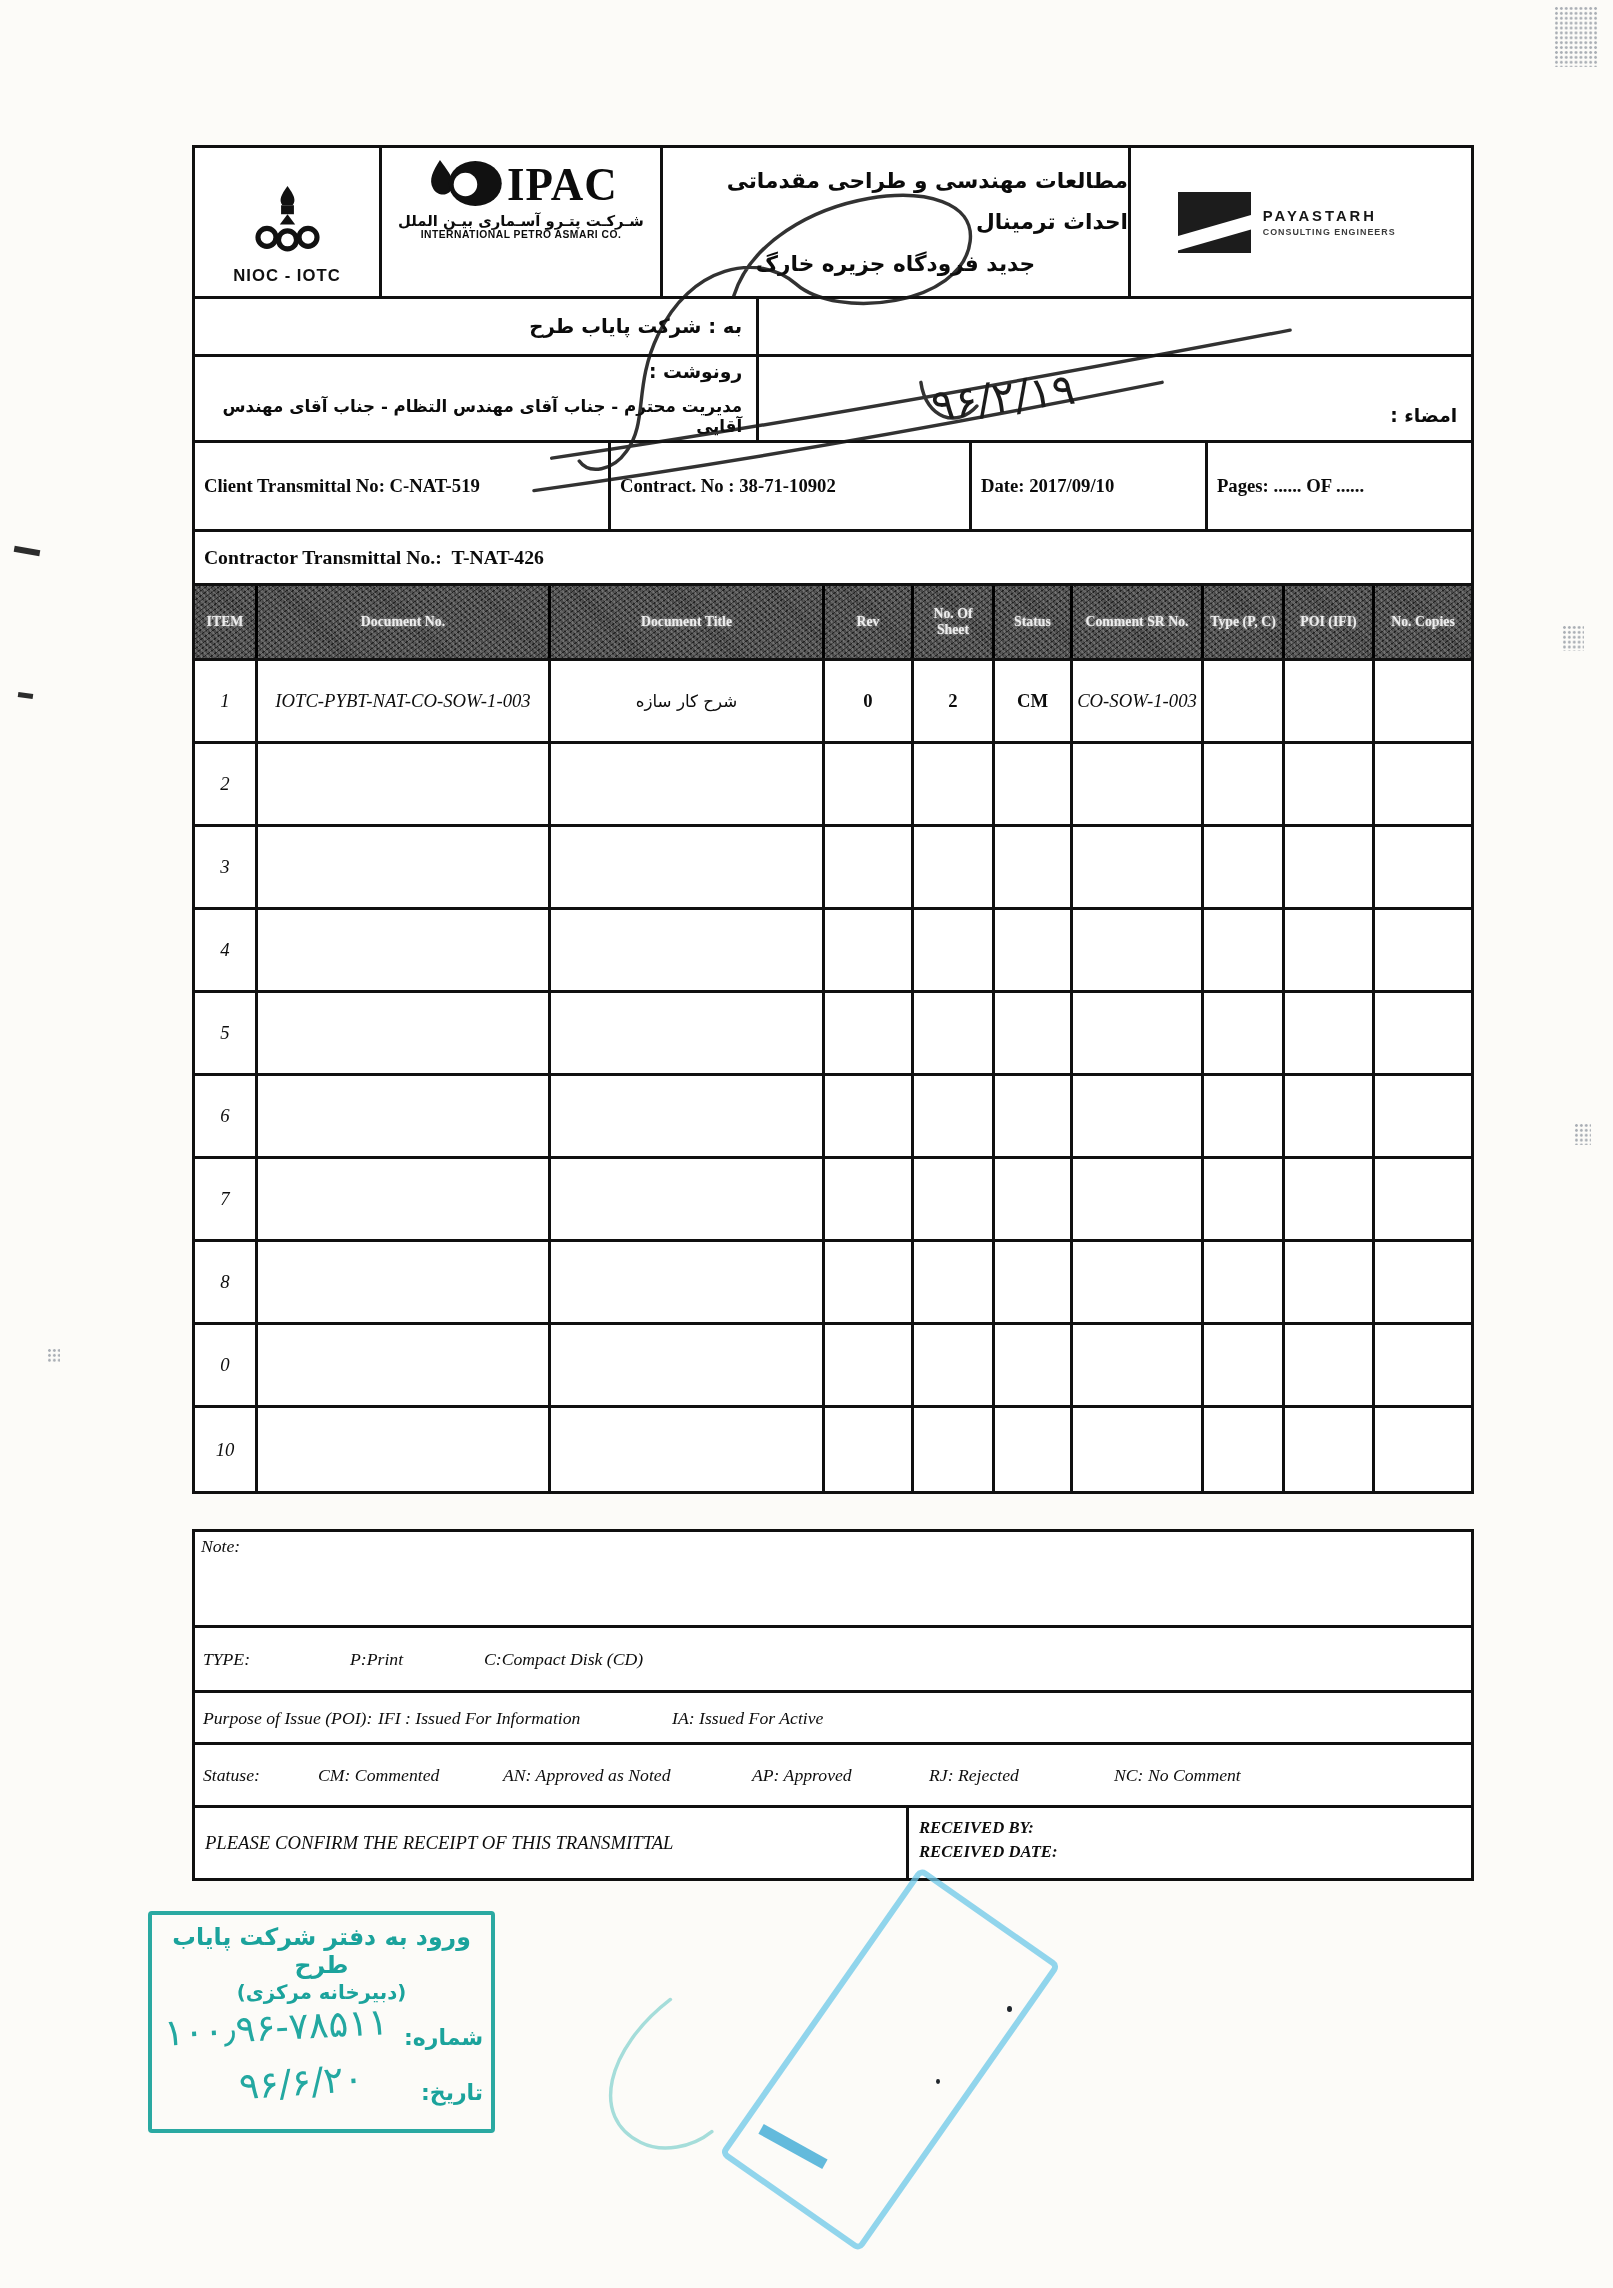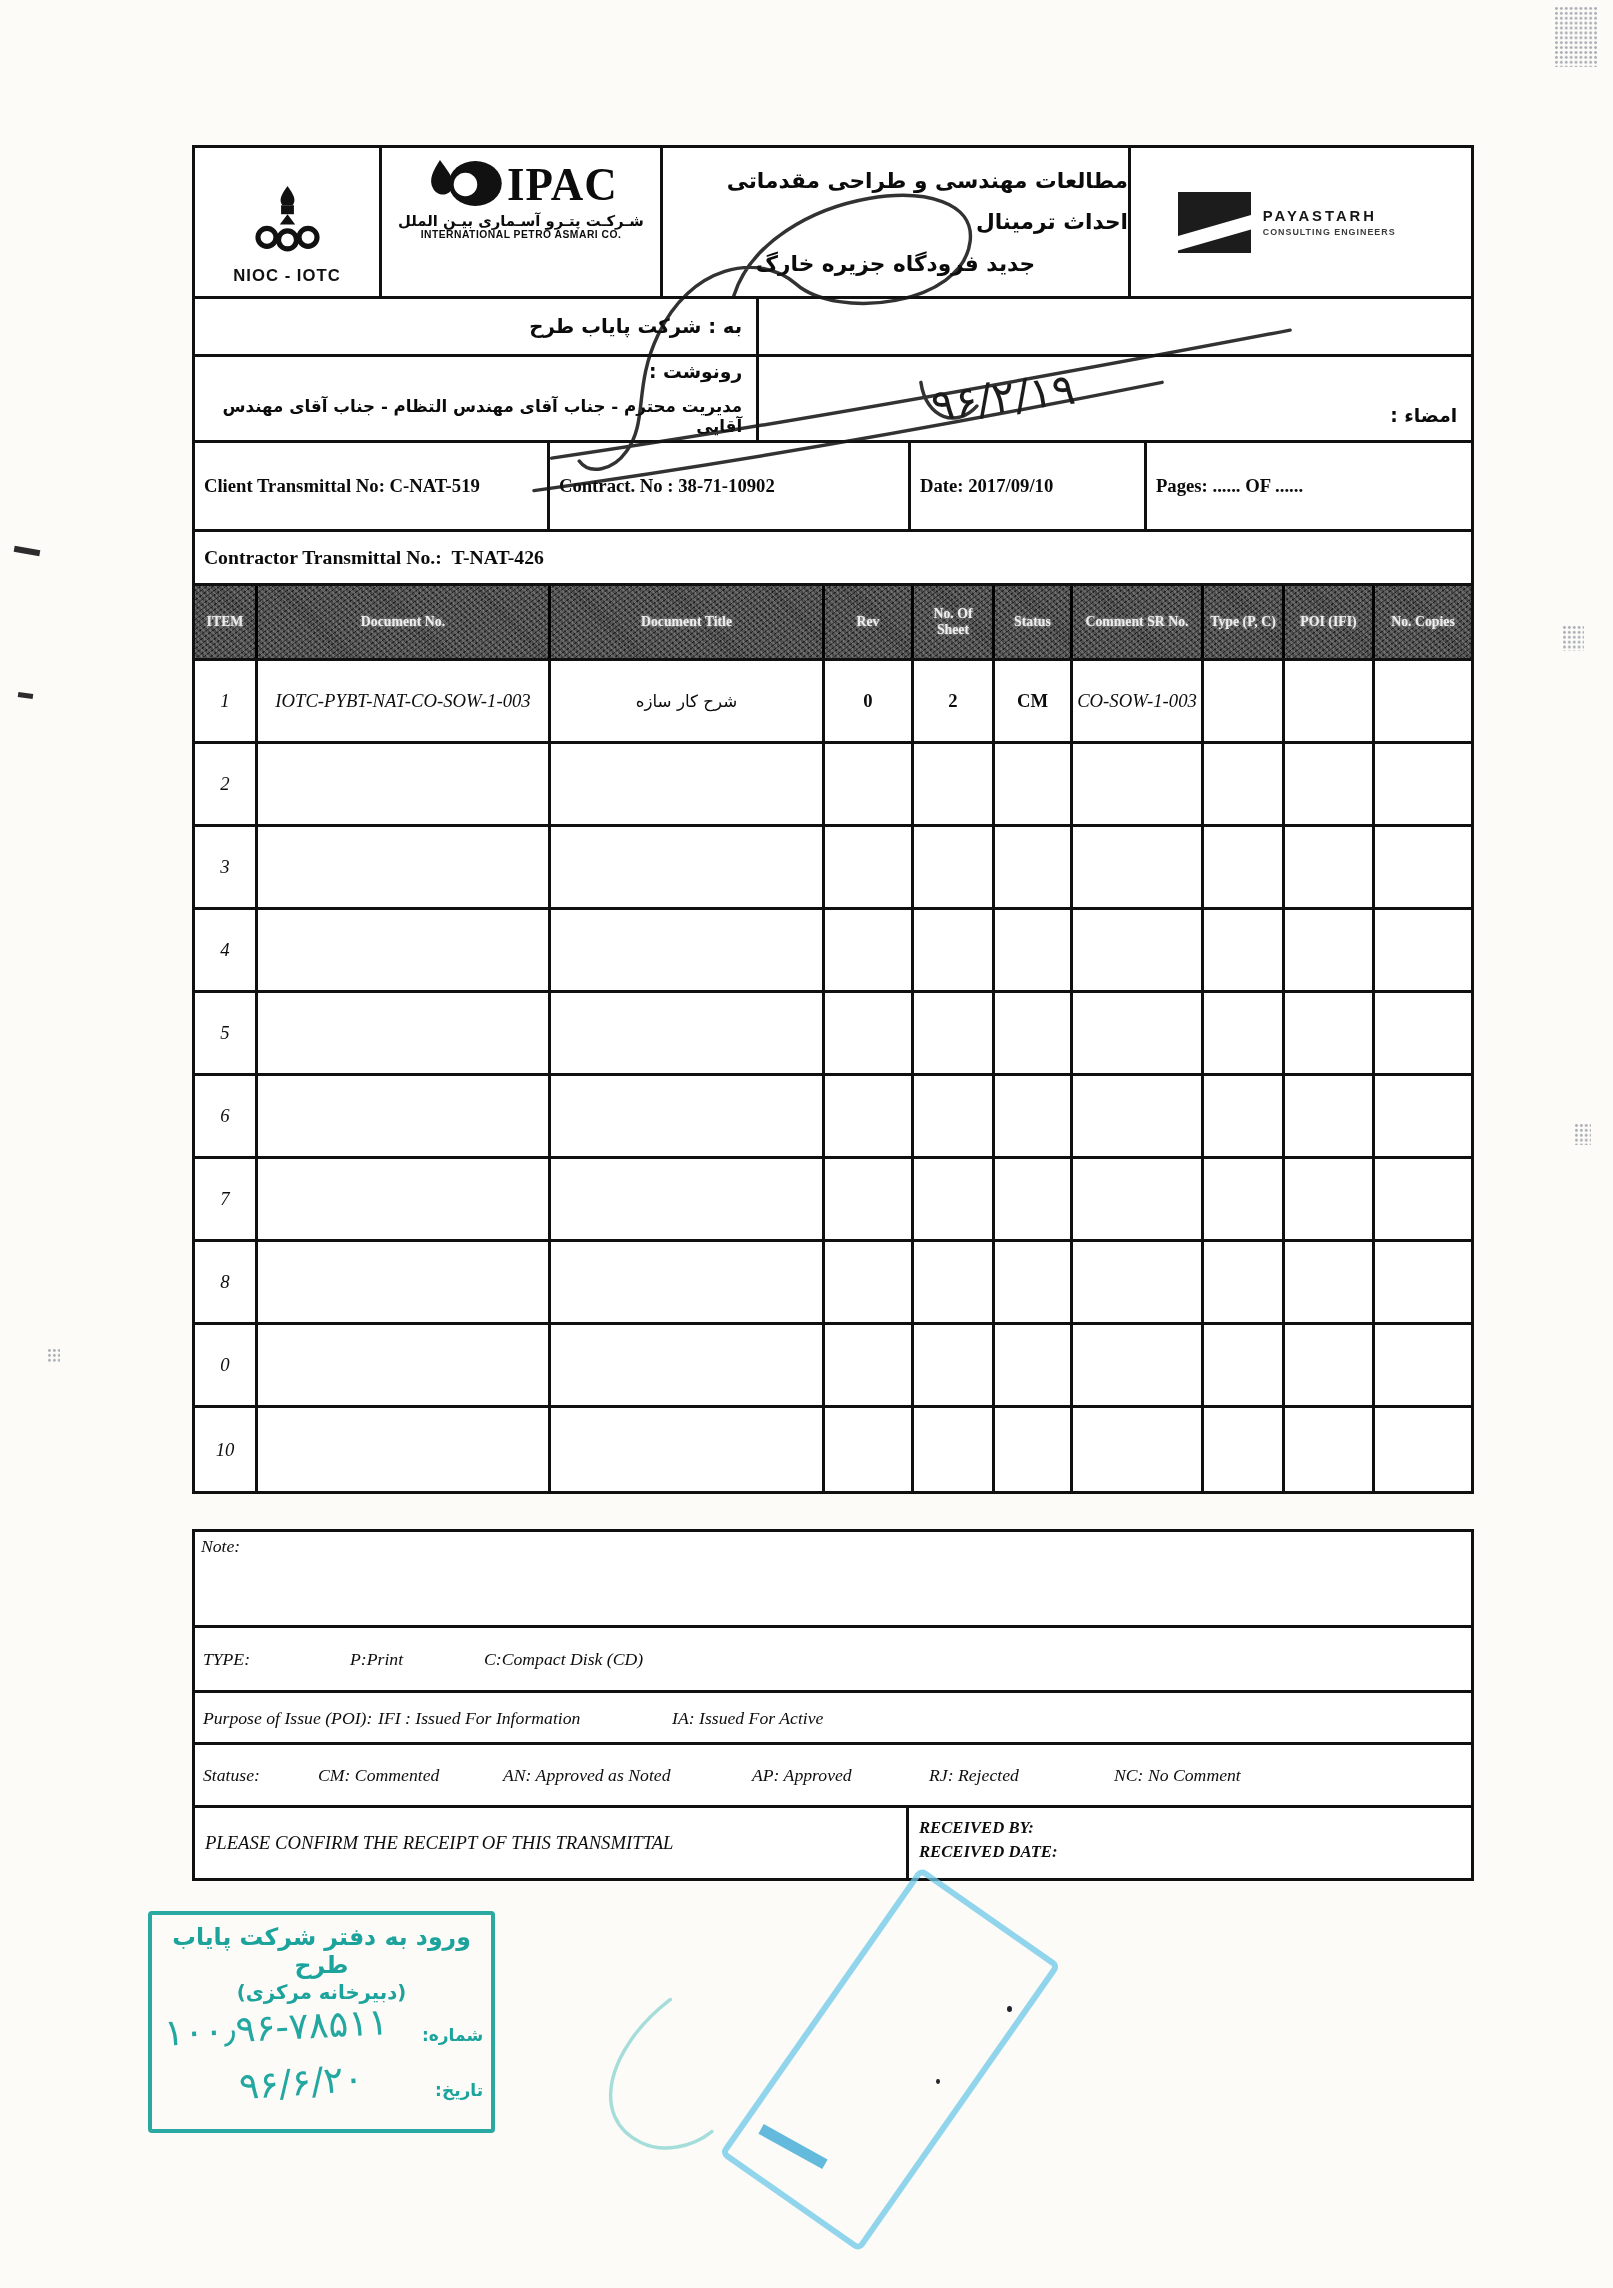--- a/index.html
+++ b/index.html
@@ -36,21 +36,21 @@
   .acell-r { flex:1; direction:rtl; padding:0 13.8px; display:flex; align-items:center; font-family:"DejaVu Sans",sans-serif; font-weight:bold; font-size:18.7px; color:#0b0b0b; }
   .cc-l { flex-direction:column; align-items:flex-start; justify-content:center; gap:14px; }
   .cc-line1 { font-size:18.7px; }
   .cc-line2 { font-size:16.7px; }
   .sig-label { align-items:flex-end; padding-bottom:13.8px; }
 
   
   .trans-row { height:89px; }
   .tcell { border-right:3px solid #101010; display:flex; align-items:center; padding-left:8.9px; font-weight:bold; font-size:18.7px; white-space:nowrap; color:#0b0b0b; }
   .tcell:last-child { border-right:none; }
-  .tc0 { width:355px; } .tc1 { width:361px; } .tc2 { width:236px; } .tc3 { flex:1; }
+  .tc0 { width:416px; } .tc1 { width:361px; } .tc2 { width:236px; } .tc3 { flex:1; }
 
   .contractor-row { height:54px; display:flex; align-items:center; padding-left:8.9px; font-weight:bold; font-size:19.7px; color:#0b0b0b; }
 
   
   .thead { height:75px; display:flex; }
   .hc { border-right:3px solid #000; display:flex; align-items:center; justify-content:center; text-align:center; padding:2px;
         font-weight:bold; font-size:13.8px; color:#ededed; text-shadow:0 0 3px rgba(255,255,255,.65);
         background-color:#484848;
         background-image:
           repeating-linear-gradient(45deg, rgba(255,255,255,.16) 0 2px, transparent 2px 4.9px),
@@ -77,21 +77,21 @@
   .confirm-r { flex:1; padding:7.9px 0 0 9.9px; font-weight:bold; font-size:16.7px; line-height:1.45; }
 
   
   .sig-svg { position:absolute; left:532px; top:128px; pointer-events:none; }
   .hand-date { position:absolute; left:931px; top:372px; direction:ltr; font-family:"DejaVu Sans",sans-serif; font-size:43px; color:#1b1b1b; letter-spacing:9.9px; transform:rotate(-7deg); }
 
   
   .entry-stamp { position:absolute; left:148px; top:1911px; width:347px; height:222px; border:4.9px solid #2aa9a2; border-radius:3.9px; direction:rtl; color:#1ba39c; font-family:"DejaVu Sans",sans-serif; }
   .es-line1 { text-align:center; font-weight:bold; font-size:23.6px; margin-top:7.9px; }
   .es-line2 { text-align:center; font-weight:bold; font-size:19.7px; margin-top:2px; }
-  .es-label { position:absolute; right:7.9px; font-weight:bold; font-size:17px; }
+  .es-label { position:absolute; right:7.9px; font-weight:bold; font-size:22px; }
   .es-num-label { top:110px; } .es-date-label { top:165px; }
   .es-value { position:absolute; direction:ltr; font-size:37px; font-weight:normal; color:#23a8a1; white-space:nowrap; }
   .es-num { left:11.8px; top:91px; transform:rotate(-3deg); }
   .es-date { left:87px; top:146px; transform:rotate(-4deg); }
 
   
   .tilt-stamp { position:absolute; left:804px; top:1884px; width:172px; height:351px; border:6.9px solid rgba(110,200,232,.75); border-radius:7.9px; transform:rotate(35deg); }
   .tilt-mark { position:absolute; left:13.8px; bottom:37px; width:73px; height:10.8px; background:rgba(60,170,212,.8); transform:rotate(-6deg); }
   .dot { position:absolute; background:#20262c; border-radius:50%; }
   .dot1 { left:1007px; top:2006px; width:4.9px; height:5.9px; }

